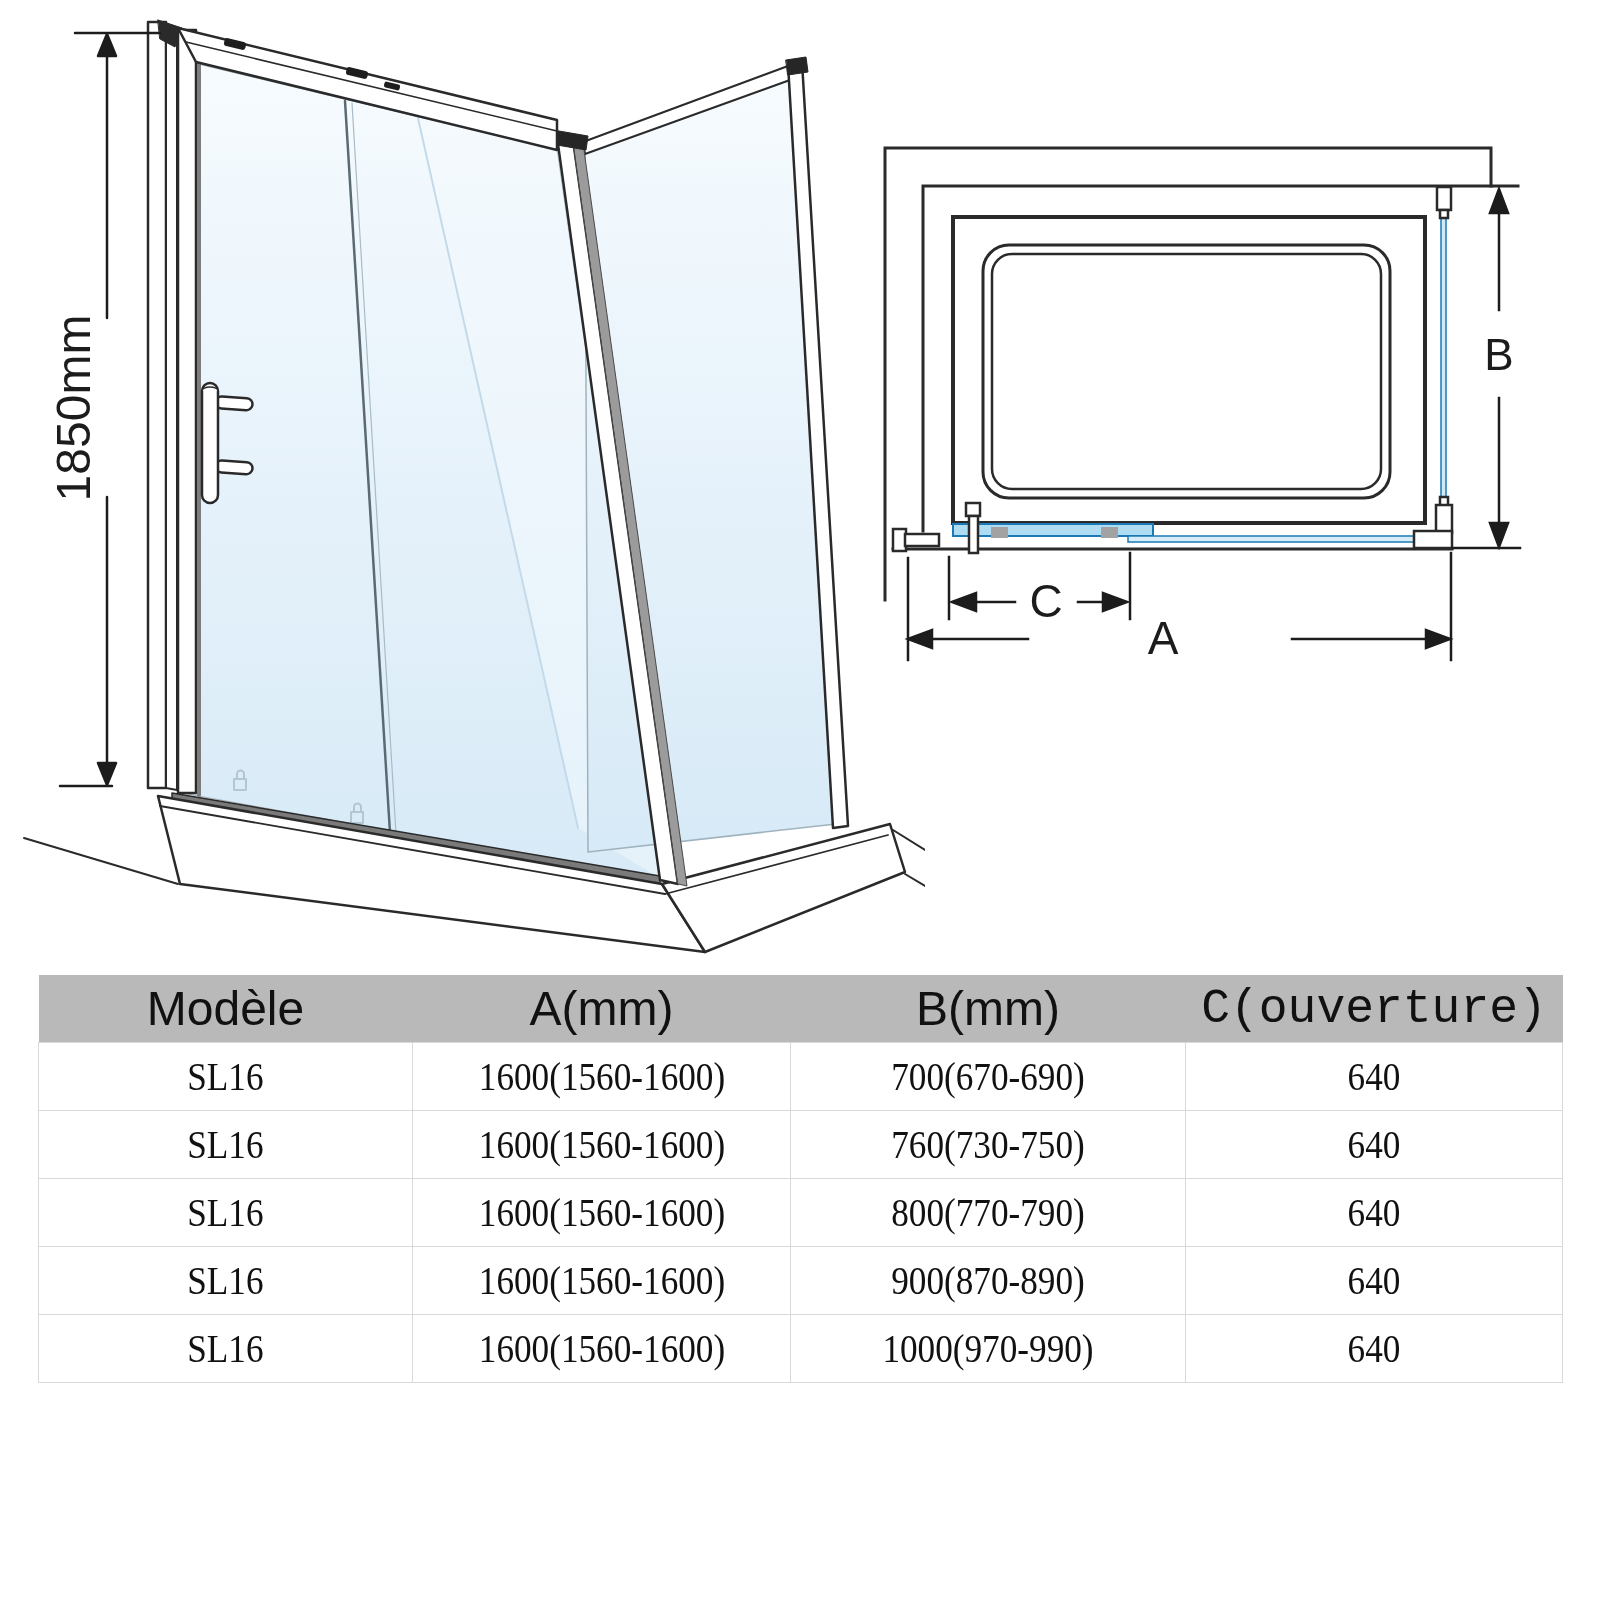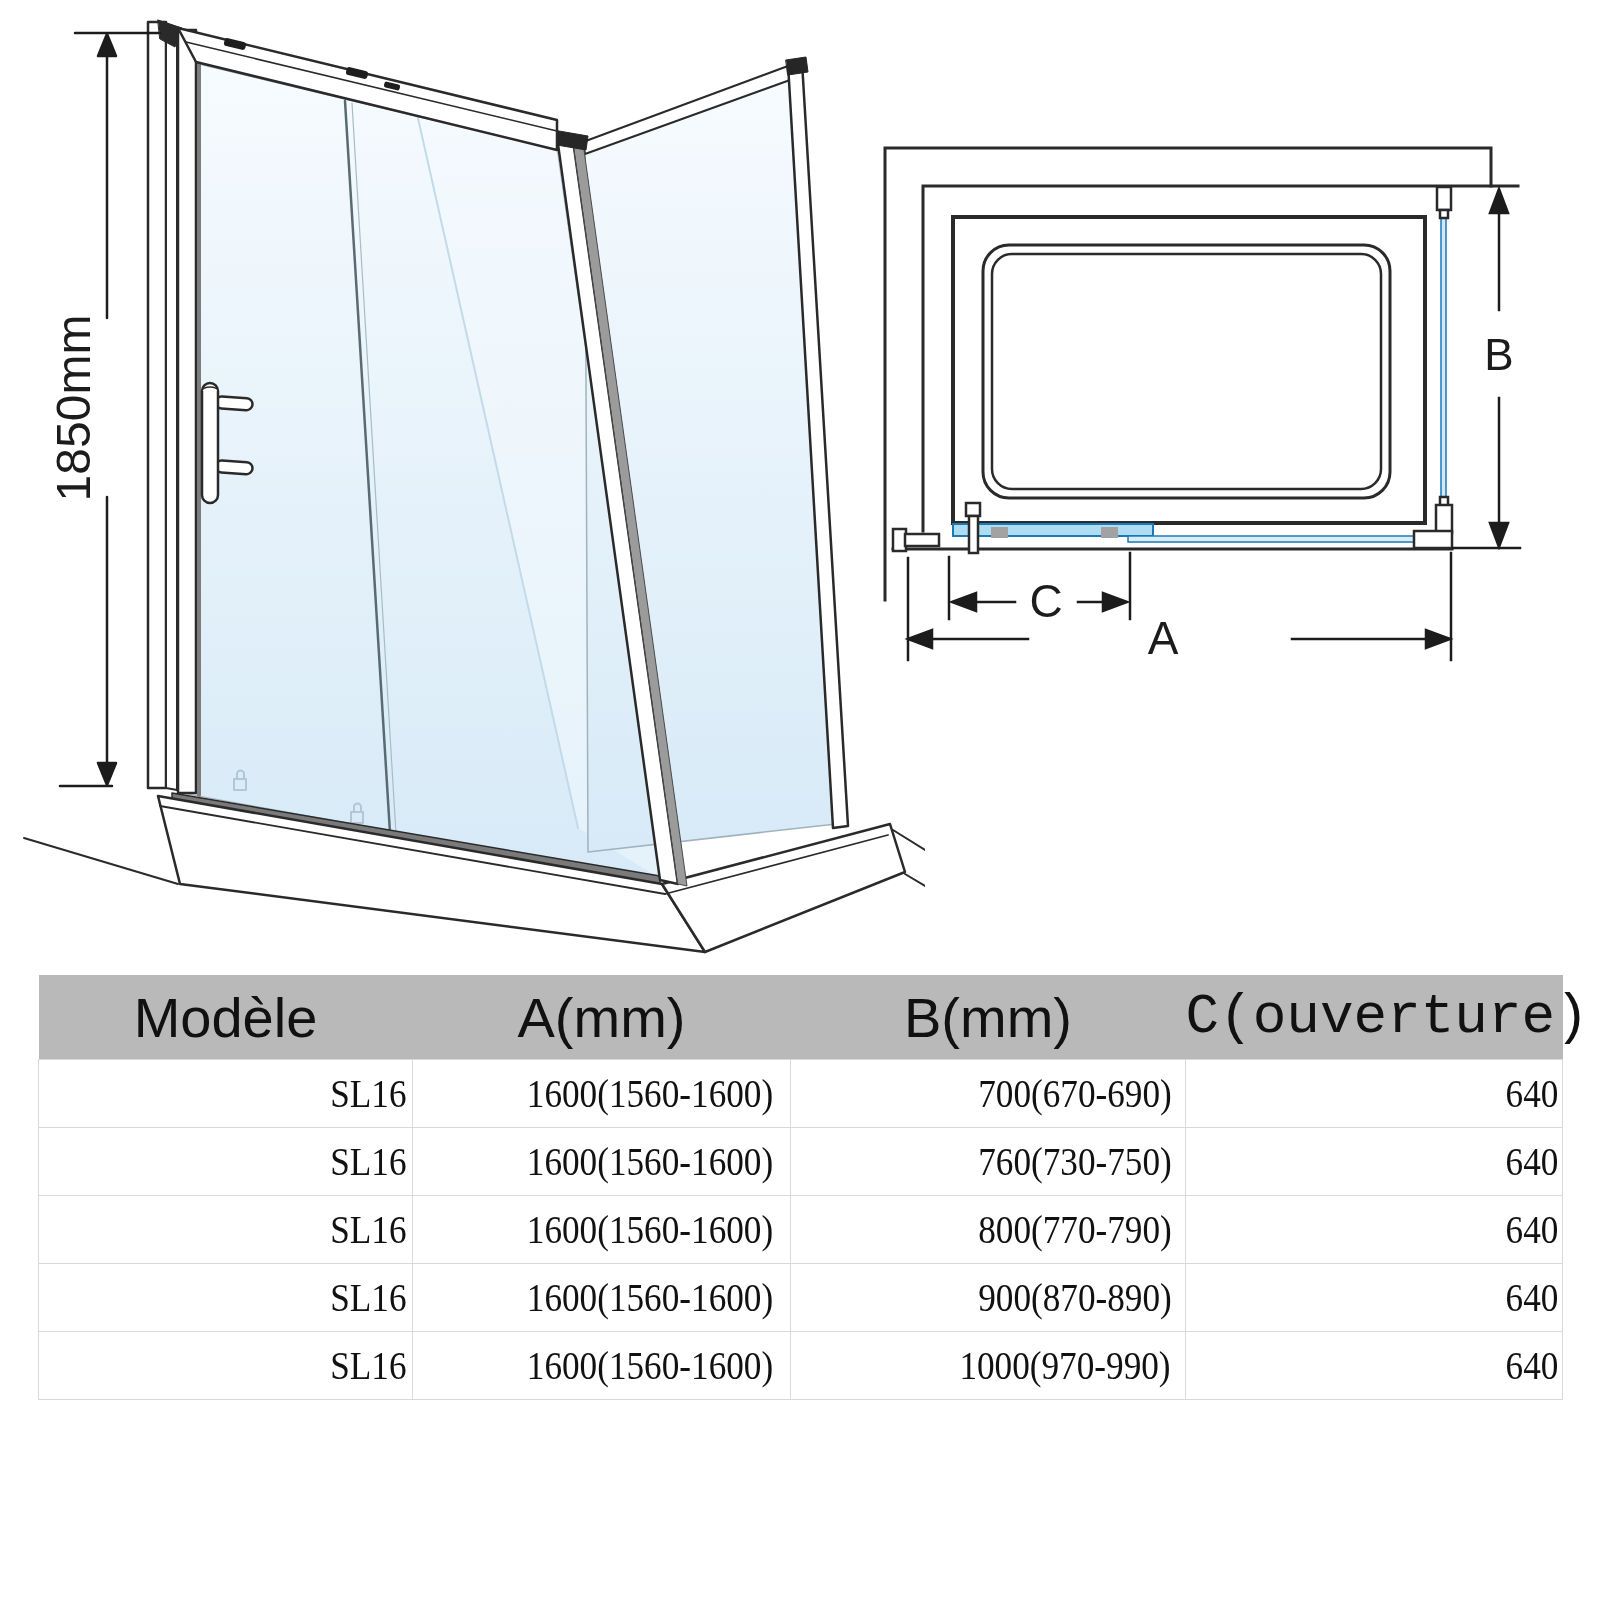--- a/index.html
+++ b/index.html
@@ -3,23 +3,23 @@
 <meta charset="utf-8">
 <style>
   html,body{margin:0;padding:0;background:#fff;}
   body{width:1600px;height:1600px;position:relative;font-family:"Liberation Sans",sans-serif;overflow:hidden;}
   svg{position:absolute;display:block;}
   #side-view-svg{left:0;top:0;}
   #plan-view-svg{left:860px;top:130px;}
   .dim-text{font-family:"Liberation Sans",sans-serif;fill:#1c1c1c;}
   
   #size-table{position:absolute;left:38px;top:975px;width:1524px;border-collapse:collapse;table-layout:fixed;}
-  #size-table th{background:#b9b9b9;height:84px;font-size:56px;font-weight:normal;color:#111;padding:0;text-align:center;vertical-align:middle;}
+  #size-table th{background:#b9b9b9;height:67px;font-size:48px;font-weight:normal;color:#111;padding:0;text-align:center;vertical-align:middle;}
   #size-table th.serif-head{font-family:Liberation Mono, monospace;}
-  #size-table td{height:67px;border:1px solid #d9d9d9;text-align:right;vertical-align:middle;padding:0;color:#111;}
+  #size-table td{height:67px;border:1px solid #d9d9d9;text-align:center;vertical-align:middle;padding:0;color:#111;}
   #size-table td .cdat{display:inline-block;font-family:"Liberation Serif","DejaVu Serif",serif;font-size:40px;transform:scaleX(0.88);white-space:nowrap;}
 </style>
 </head>
 <body>
 
 <svg id="side-view-svg" width="925" height="960" viewBox="0 0 925 960" fill="none" stroke-linecap="round" stroke-linejoin="round">
   <defs>
     <linearGradient id="glassGrad" x1="0" y1="0" x2="0" y2="1">
       <stop offset="0" stop-color="#f6fbfe"></stop>
       <stop offset="0.45" stop-color="#e8f3fb"></stop>

